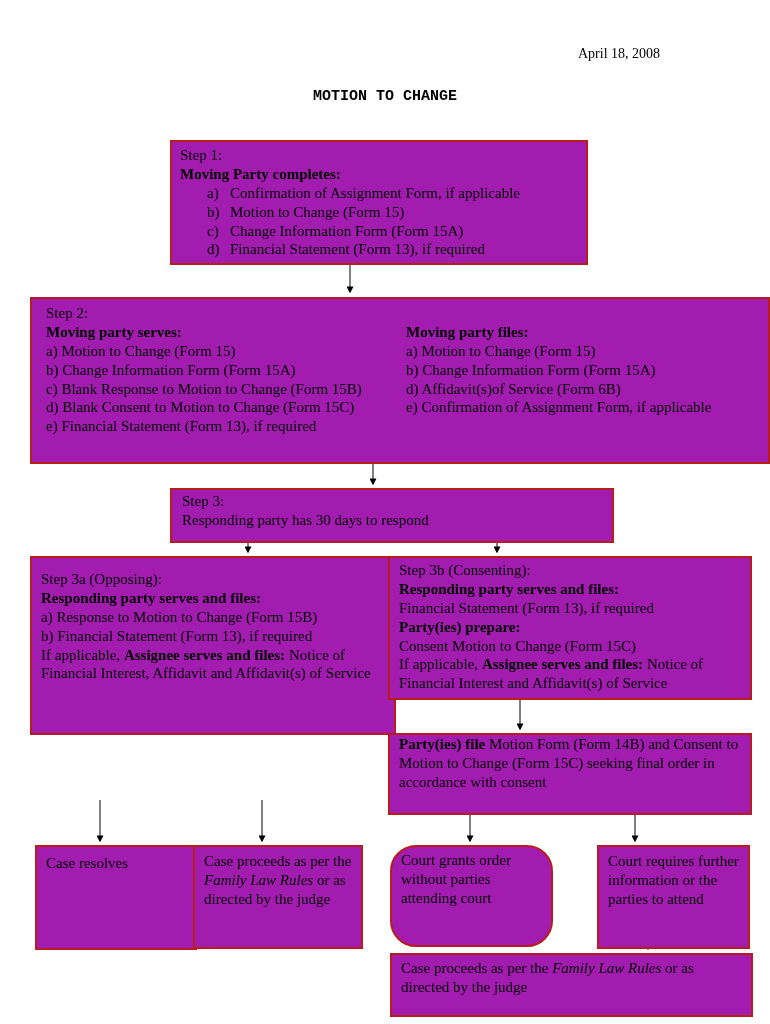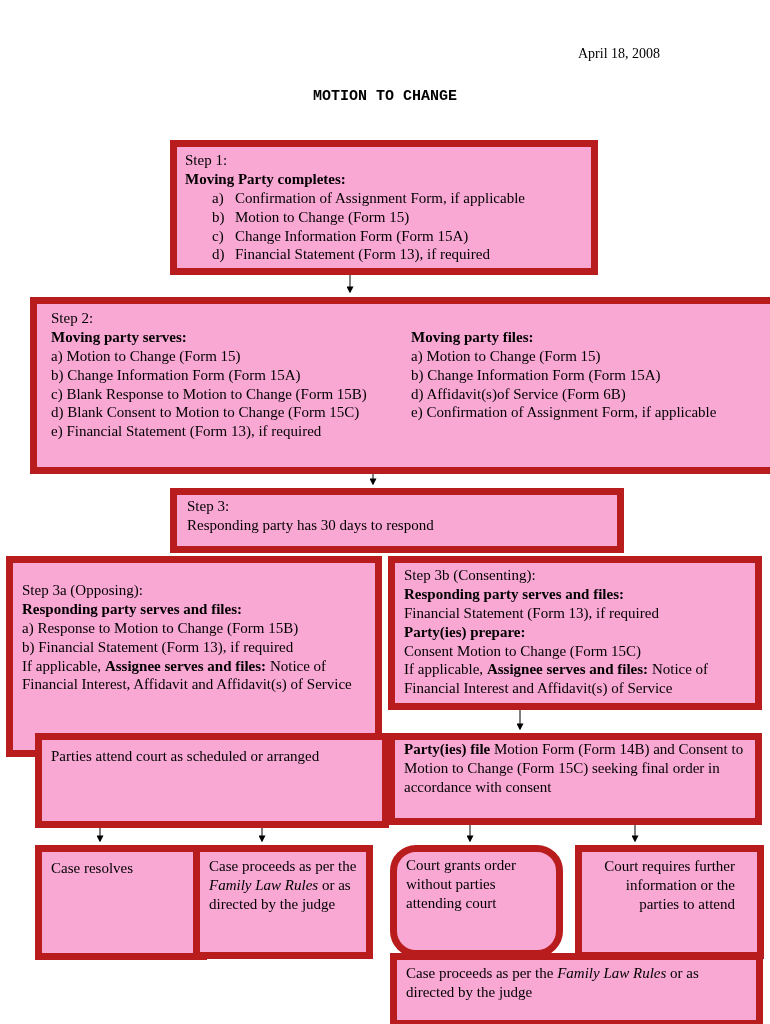--- a/index.html
+++ b/index.html
@@ -10,42 +10,42 @@
     background: #ffffff;
     color: #000000;
     font-family: "Liberation Serif", serif;
     font-size: 15px;
     line-height: 1.26;
     overflow: hidden;
   }
   .arrows { position: absolute; left: 0; top: 0; width: 770px; height: 1024px; pointer-events: none; }
   .date { position: absolute; left: 578px; top: 45px; font-size: 14px; }
   .title { position: absolute; left: 0; top: 88px; width: 770px; text-align: center; font-weight: bold; font-size: 15px; font-family: Liberation Mono, monospace; }
-  .box { position: absolute; border: 7px solid #b91c1c; background: #f9a8d4; }
+  .box { position: absolute; border: 2px solid #b91c1c; background: #a21caf; }
   .b { font-weight: bold; }
   .i { font-style: italic; }
 
   #step1 { left: 170px; top: 140px; width: 398px; height: 113px; padding: 4px 8px; }
   .lettered { display: flex; padding-left: 27px; }
   .li-letter { flex: 0 0 23px; width: 23px; }
 
   #step2 { left: 30px; top: 297px; width: 712px; height: 153px; padding: 5px 10px 5px 14px; }
   .cols { display: flex; }
   .col-left { width: 360px; flex: 0 0 360px; }
   .col-right { flex: 1; }
 
   #step3 { left: 170px; top: 488px; width: 420px; height: 47px; padding: 2px 10px; }
-  #step3a { left: 6px; top: 556px; width: 344px; height: 151px; padding: 18px 9px; }
+  #step3a { left: 30px; top: 556px; width: 344px; height: 151px; padding: 12px 9px; }
   #step3b { left: 388px; top: 556px; width: 342px; height: 134px; padding: 3px 9px; }
   #attend { left: 35px; top: 733px; width: 322px; height: 67px; padding: 7px 9px; }
   #filemotion { left: 388px; top: 733px; width: 342px; height: 78px; padding: 0 9px; }
   #resolves { left: 35px; top: 845px; width: 140px; height: 87px; padding: 7px 9px; }
   #proceedsleft { left: 193px; top: 845px; width: 148px; height: 90px; padding: 5px 9px; }
   #grants { left: 390px; top: 845px; width: 141px; height: 90px; padding: 4px 9px; border-radius: 26px; }
-  #requires { left: 575px; top: 845px; width: 131px; height: 90px; padding: 5px 22px; text-align: right; }
+  #requires { left: 597px; top: 845px; width: 131px; height: 90px; padding: 5px 9px; }
   #proceedsright { left: 390px; top: 953px; width: 341px; height: 52px; padding: 4px 9px; }
 </style>
 </head>
 <body>
 
 <div class="canvas">
 
   <svg class="arrows" viewBox="0 0 770 1024" xmlns="http://www.w3.org/2000/svg">
     <defs>
       <marker id="arrow" viewBox="0 0 10 10" refX="8" refY="5" markerWidth="7" markerHeight="7" orient="auto-start-reverse">
@@ -125,23 +125,20 @@
 
   <div class="box" id="step3b">
     <div>Step 3b (Consenting):</div>
     <div class="b">Responding party serves and files:</div>
     <div>Financial Statement (Form 13), if required</div>
     <div class="b">Party(ies) prepare:</div>
     <div>Consent Motion to Change (Form 15C)</div>
     <div><span>If applicable, </span><span class="b">Assignee serves and files:</span><span>  Notice of Financial Interest and Affidavit(s) of Service</span></div>
   </div>
 
-  <div class="box" id="attend">
-    <div>Parties attend court as scheduled or arranged</div>
-  </div>
 
   <div class="box" id="filemotion">
     <div><span class="b">Party(ies) file</span><span> Motion Form (Form 14B) and Consent to Motion to Change (Form 15C) seeking final order in accordance with consent</span></div>
   </div>
 
   <div class="box" id="resolves">
     <div>Case resolves</div>
   </div>
 
   <div class="box" id="proceedsleft">

